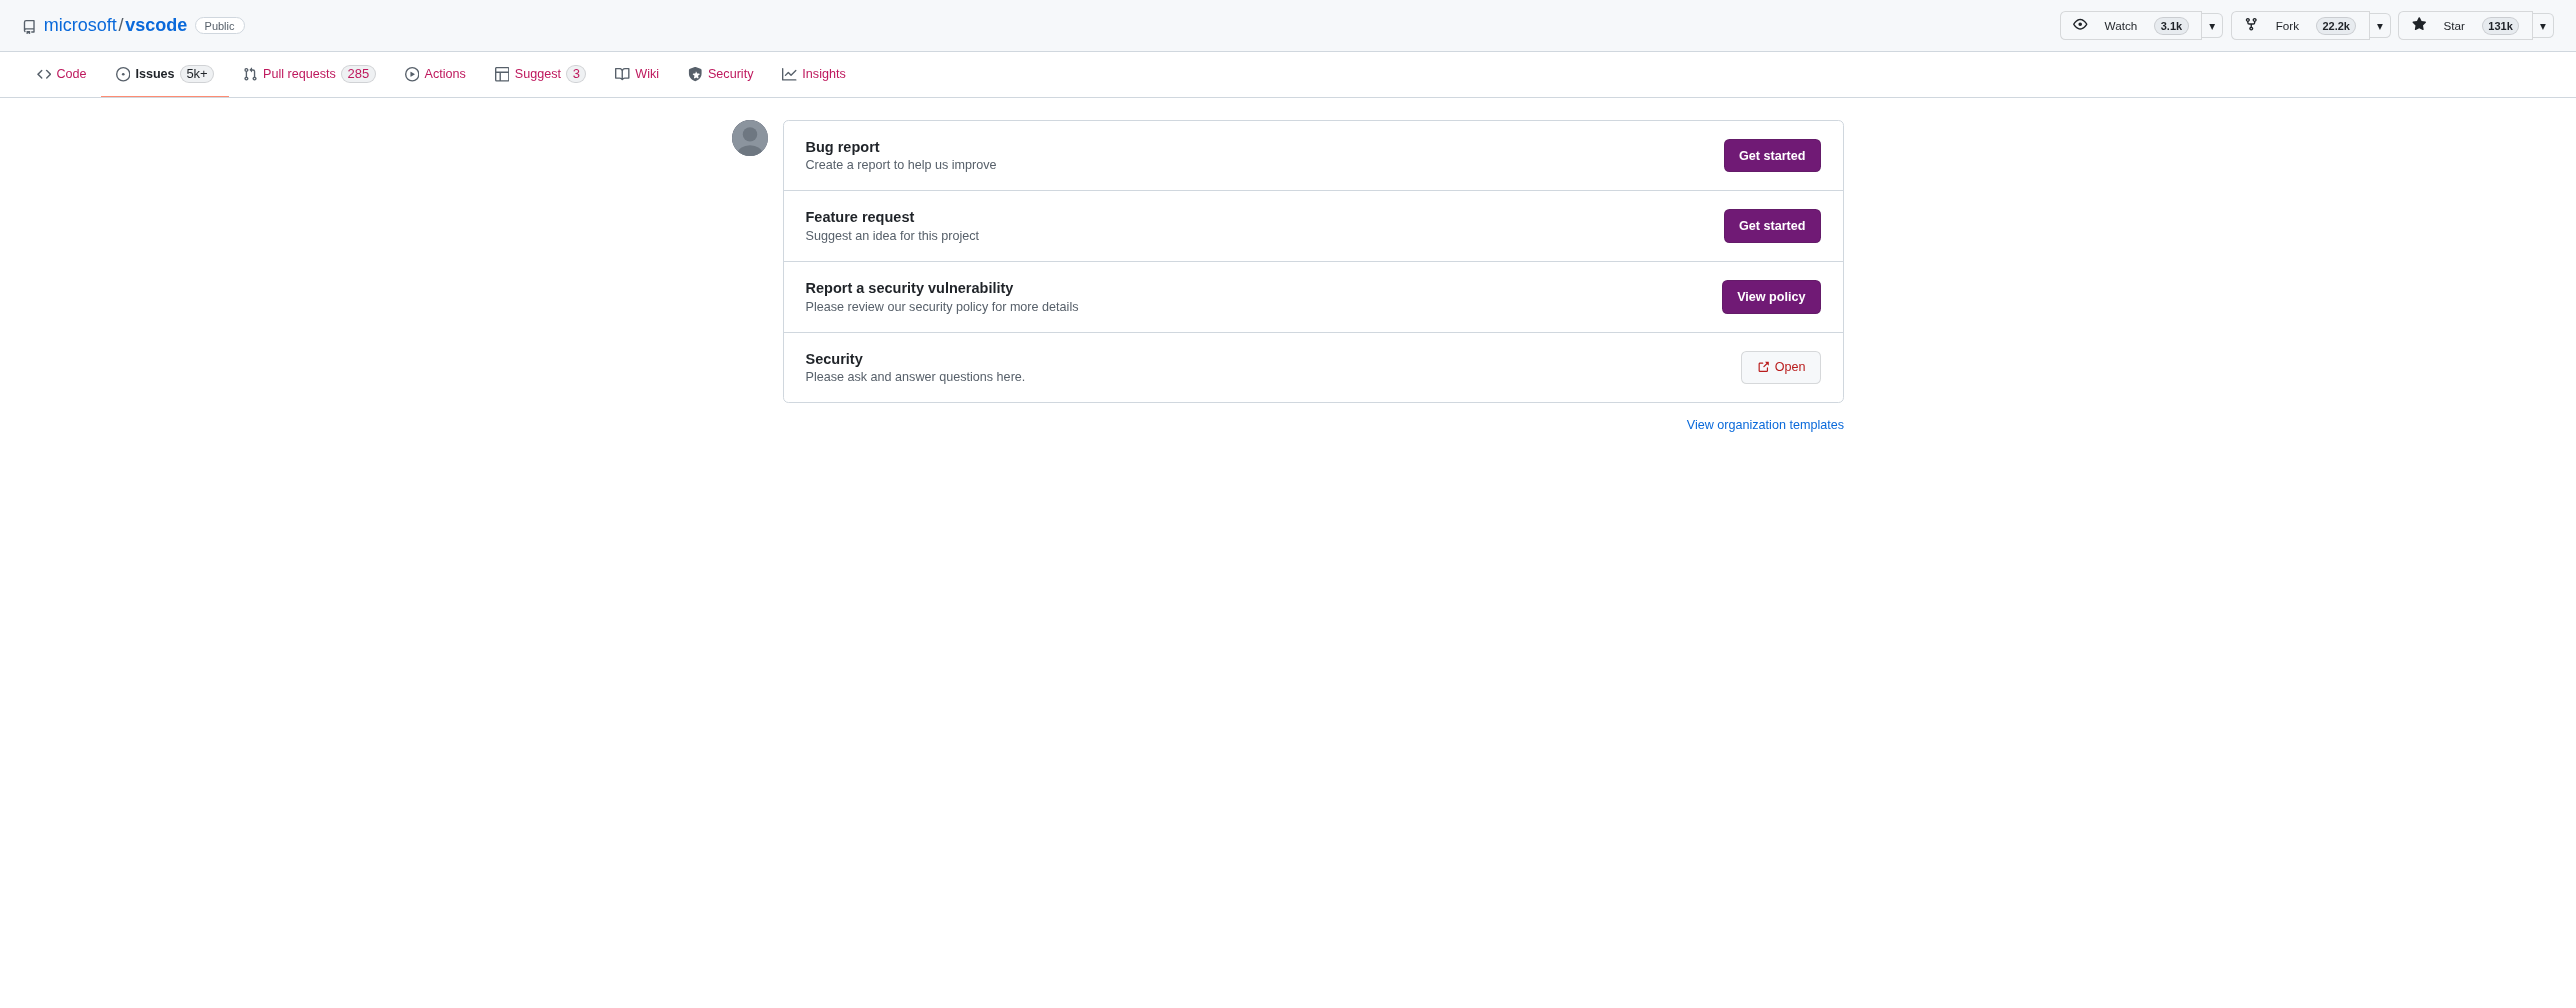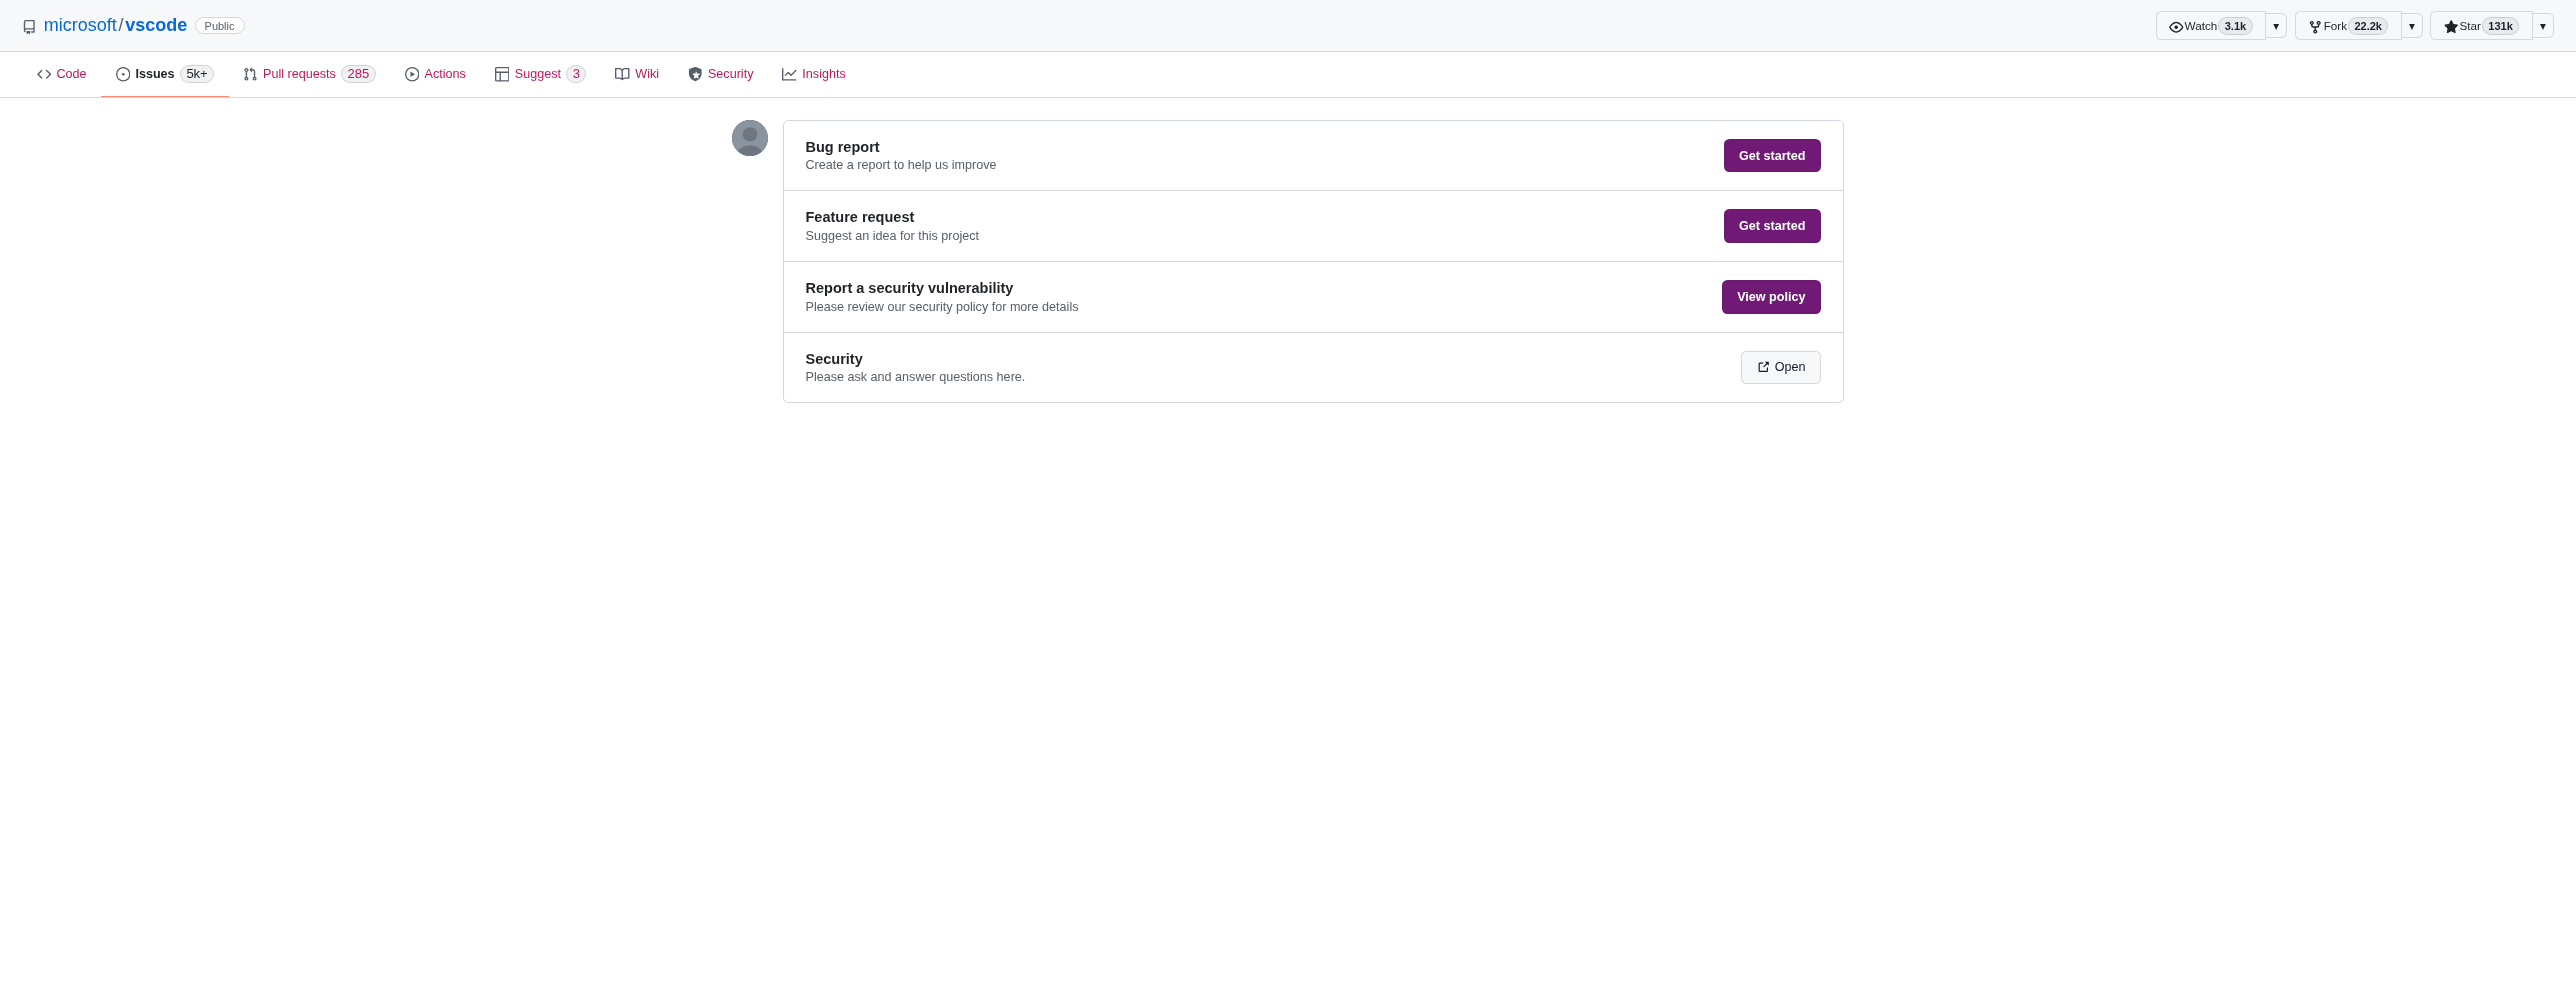--- a/index.html
+++ b/index.html
@@ -44,22 +44,22 @@
       padding: 1.8px 9px;
       background: #ffffff;
     }
     .header-actions {
       display: flex;
       align-items: center;
       gap: 7.2px;
     }
     .header-btn {
       display: flex;
-      align-items: flex-end;
-      gap: 1px;
+      align-items: flex-start;
+      gap: 17px;
       padding: 4.5px 12.6px;
       font-size: 11.7px;
       font-weight: 500;
       color: #1f2328;
       background: #f6f8fa;
       border: 0.9px solid rgba(31, 35, 40, 0.15);
       border-radius: 5.4px;
       cursor: pointer;
       line-height: 18px;
       white-space: nowrap;
@@ -205,21 +205,21 @@
       text-decoration: none;
     }
 
     .btn-outline {
       display: inline-flex;
       align-items: center;
       gap: 5.4px;
       padding: 7.2px 14.5px;
       font-size: 12.6px;
       font-weight: 500;
-      color: #0f172a;
+      color: #b91c1c;
       background: #f6f8fa;
       border: 0.9px solid rgba(31, 35, 40, 0.15);
       border-radius: 5.4px;
       cursor: pointer;
       white-space: nowrap;
       text-decoration: none;
     }
 
     .footer-links {
       display: flex;
@@ -417,14 +417,17 @@
           <svg class="icon-svg" width="12.6" height="12.6" viewBox="0 0 16 16" fill="currentColor">
             <path d="M3.75 2h3.5a.75.75 0 0 1 0 1.5h-3.5a.25.25 0 0 0-.25.25v8.5c0 .138.112.25.25.25h8.5a.25.25 0 0 0 .25-.25v-3.5a.75.75 0 0 1 1.5 0v3.5A1.75 1.75 0 0 1 12.25 14h-8.5A1.75 1.75 0 0 1 2 12.25v-8.5C2 2.784 2.784 2 3.75 2Zm6.854-1h4.146a.25.25 0 0 1 .25.25v4.146a.25.25 0 0 1-.427.177L13.03 4.03 9.28 7.78a.751.751 0 0 1-1.042-.018.751.751 0 0 1-.018-1.042l3.75-3.75-1.543-1.543A.25.25 0 0 1 10.604 1Z"></path>
           </svg>
           Open
         </button>
       </div>
 
     </div>
   </div>
 
+  <div class="footer-links">
+    <a class="footer-link">View organization templates</a>
+  </div>
 </div>
 
 
 </body></html>

